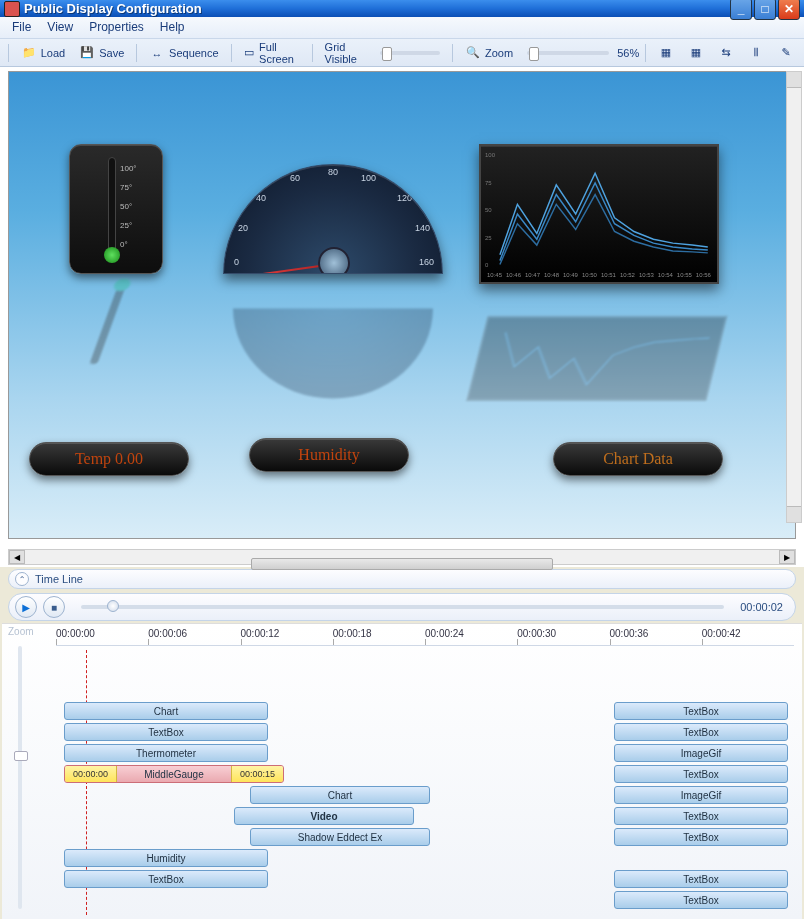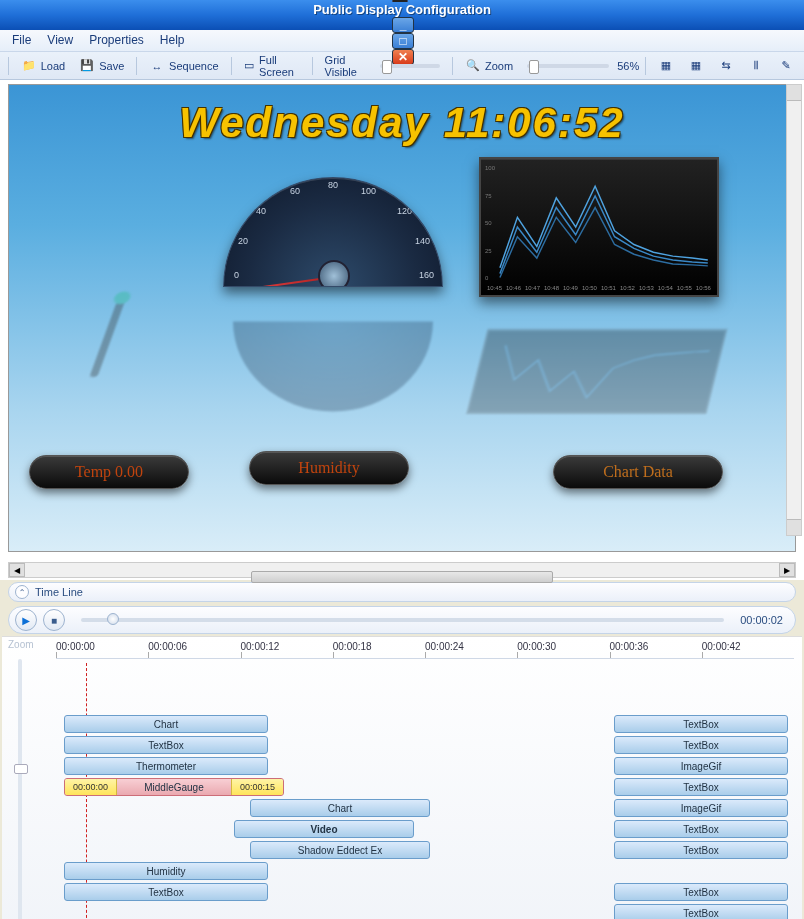--- a/index.html
+++ b/index.html
@@ -1,19 +1,19 @@
 <!DOCTYPE html>
 <html><head>
 <meta charset="utf-8">
 <style>
 * { margin: 0; padding: 0; box-sizing: border-box; font-family: "Segoe UI", Tahoma, sans-serif; }
 body { width: 804px; height: 919px; background: #ece9d8; overflow: hidden; font-size: 11px; }
 
 
-.titlebar { height: 30px; background: linear-gradient(to bottom, #3b8eed 0%, #1f6fd8 50%, #0b4fb5 100%); display: flex; align-items: center; padding: 0 4px; flex-direction: column; }
+.titlebar { height: 17px; background: linear-gradient(to bottom, #3b8eed 0%, #1f6fd8 50%, #0b4fb5 100%); display: flex; align-items: center; padding: 0 4px; }
 .titlebar .app-icon { width: 16px; height: 16px; background: #d9534f; border-radius: 2px; margin-right: 4px; border:1px solid #222; }
 .titlebar .title { color: #fff; font-weight: bold; font-size: 13px; flex: 1; text-shadow: 1px 1px 0 rgba(0,0,0,0.4); }
 .titlebar .winbtn { width: 22px; height: 22px; margin-left: 2px; border-radius: 3px; border: 1px solid #234; display: flex; align-items: center; justify-content: center; font-size: 12px; font-weight: bold; color: #fff; }
 .min { background: linear-gradient(#6aa6e8,#3a7fd5); }
 .max { background: linear-gradient(#6aa6e8,#3a7fd5); }
 .close { background: linear-gradient(#f08050,#d93b1a); border-color:#7a1a00; }
 
 
 .menubar { height: 22px; background: linear-gradient(#f6f9fd,#e6eef9); border-bottom: 1px solid #c9d7ea; display: flex; align-items: stretch; padding-left: 4px; }
 .menubar .menuitem { padding: 3px 8px; font-size: 12px; color: #1a3c7a; cursor: default; }
@@ -160,22 +160,32 @@
   <div class="tbtn">
       <span class="ticon">⫴</span>
     </div>
   <div class="tbtn">
       <span class="ticon">✎</span>
     </div>
 </div>
 
 <div class="canvas-wrap">
   <div class="canvas">
-    <div class="clock">Wednesday 11:06:52</div>
-
+
+    <div class="thermo">
+      <div class="tube"></div>
+        <div class="bulb"></div>
+      <div class="ticks">
+        <div>100°</div>
+        <div>75°</div>
+        <div>50°</div>
+        <div>25°</div>
+        <div>0°</div>
+      </div>
+    </div>
     <div class="reflect-thermo">
         <div class="rtube"></div>
         <div class="rbulb"></div>
       </div>
 
     <div class="gauge">
       <div class="gauge-dial">
         <span class="glabel" style="left:10px;bottom:6px">0</span>
         <span class="glabel" style="left:14px;bottom:40px">20</span>
         <span class="glabel" style="left:32px;bottom:70px">40</span>

